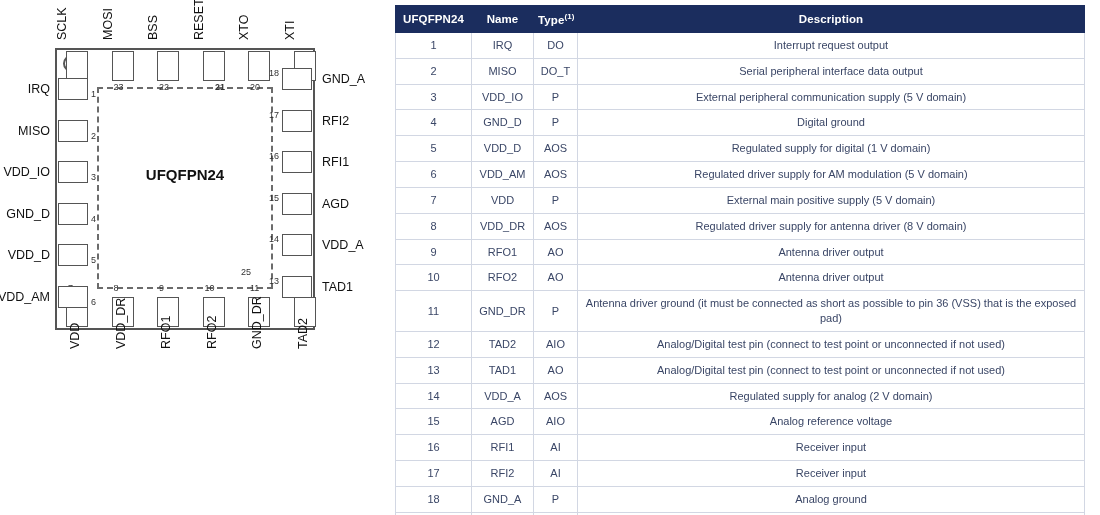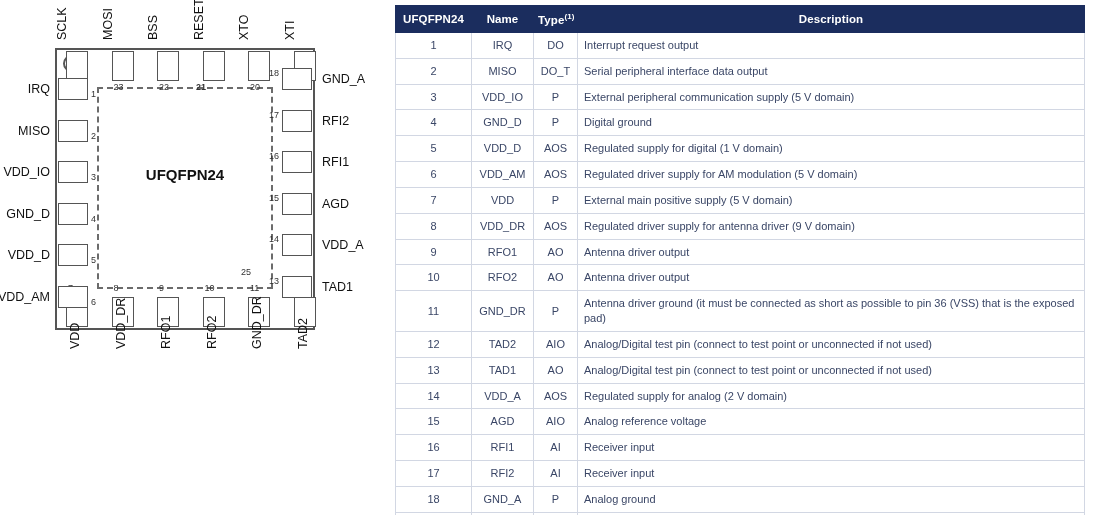--- a/index.html
+++ b/index.html
@@ -131,21 +131,21 @@
     letter-spacing: .1px;
   }
   table#pin-table th.th-sep { border-left: 1px solid #8c98b8; }
   table#pin-table td {
     border: 1px solid #d2d7e3;
     padding: 5px 6px;
     vertical-align: middle;
     line-height: 1.35;
   }
   td.c-num, td.c-name, td.c-type { text-align: center; }
-  td.c-desc { text-align: left; padding-left: 8px; }
+  td.c-desc { text-align: center; padding-left: 8px; }
   col.w-num  { width: 76px; }
   col.w-name { width: 62px; }
   col.w-type { width: 44px; }
   col.w-desc { width: auto; }
   sup { font-size: 8px; vertical-align: super; }
 </style>
 </head>
 <body>
 
 <div id="pinout-diagram">
@@ -161,21 +161,21 @@
   <div id="pad25-label">25</div>
 
   <div id="pads-layer">
       <div class="pad pad-v" style="left: 66px; top: 51px;"></div>
       <div class="pad-num" style="left: 68px; top: 83px;">24</div>
       <div class="pad pad-v" style="left: 111.5px; top: 51px;"></div>
       <div class="pad-num" style="left: 113.5px; top: 83px;">23</div>
       <div class="pad pad-v" style="left: 157px; top: 51px;"></div>
       <div class="pad-num" style="left: 159px; top: 83px;">22</div>
       <div class="pad pad-v" style="left: 202.5px; top: 51px;"></div>
-      <div class="pad-num" style="left: 196px; top: 83px; font-weight: bold;">21</div>
+      <div class="pad-num" style="left: 215px; top: 83px; font-weight: bold;">21</div>
       <div class="pad pad-v" style="left: 248px; top: 51px;"></div>
       <div class="pad-num" style="left: 250px; top: 83px;">20</div>
       <div class="pad pad-v" style="left: 293.5px; top: 51px;"></div>
       <div class="pad-num" style="left: 295.5px; top: 83px;">19</div>
       <div class="pad pad-v" style="left: 66px; top: 297px;"></div>
       <div class="pad-num" style="left: 68px; top: 284px;">7</div>
       <div class="pad pad-v" style="left: 111.5px; top: 297px;"></div>
       <div class="pad-num" style="left: 113.5px; top: 284px;">8</div>
       <div class="pad pad-v" style="left: 157px; top: 297px;"></div>
       <div class="pad-num" style="left: 159px; top: 284px;">9</div>
@@ -296,21 +296,21 @@
         <tr>
           <td class="c-num">7</td>
           <td class="c-name">VDD</td>
           <td class="c-type">P</td>
           <td class="c-desc">External main positive supply (5 V domain)</td>
         </tr>
         <tr>
           <td class="c-num">8</td>
           <td class="c-name">VDD_DR</td>
           <td class="c-type">AOS</td>
-          <td class="c-desc">Regulated driver supply for antenna driver (9 V domain)</td>
+          <td class="c-desc">Regulated driver supply for antenna driver (8 V domain)</td>
         </tr>
         <tr>
           <td class="c-num">9</td>
           <td class="c-name">RFO1</td>
           <td class="c-type">AO</td>
           <td class="c-desc">Antenna driver output</td>
         </tr>
         <tr>
           <td class="c-num">10</td>
           <td class="c-name">RFO2</td>

